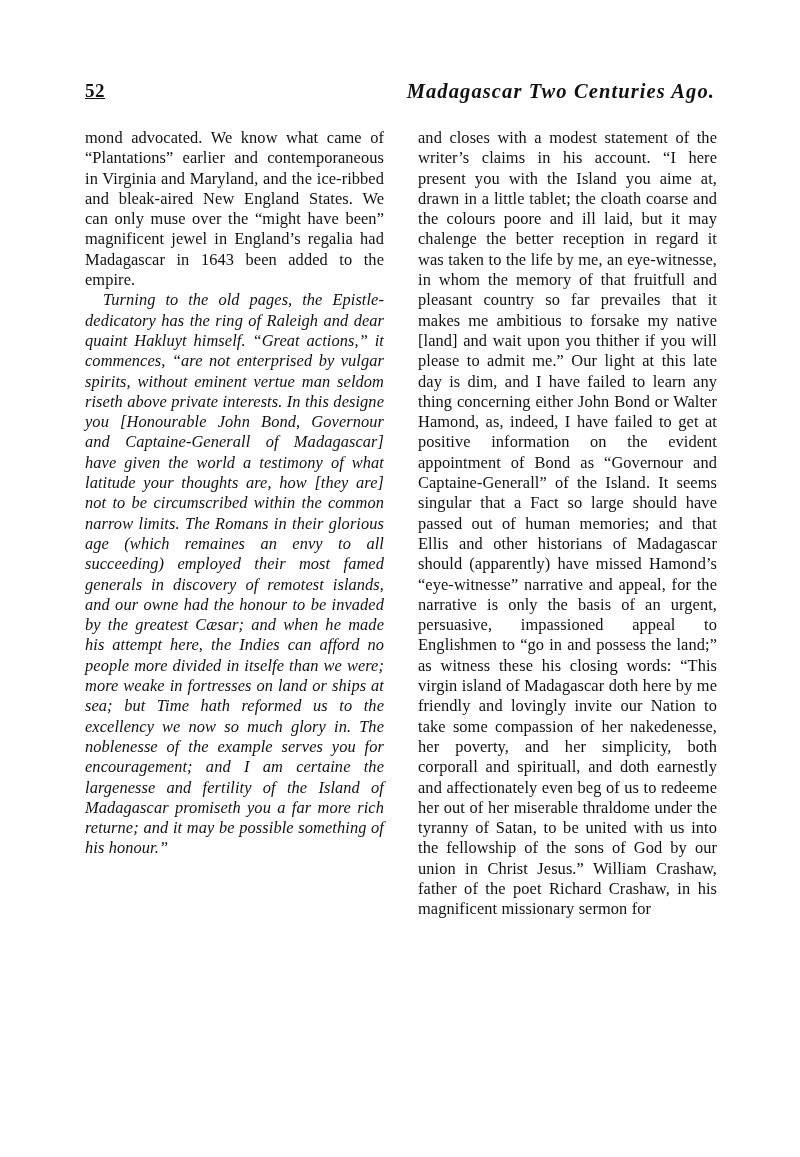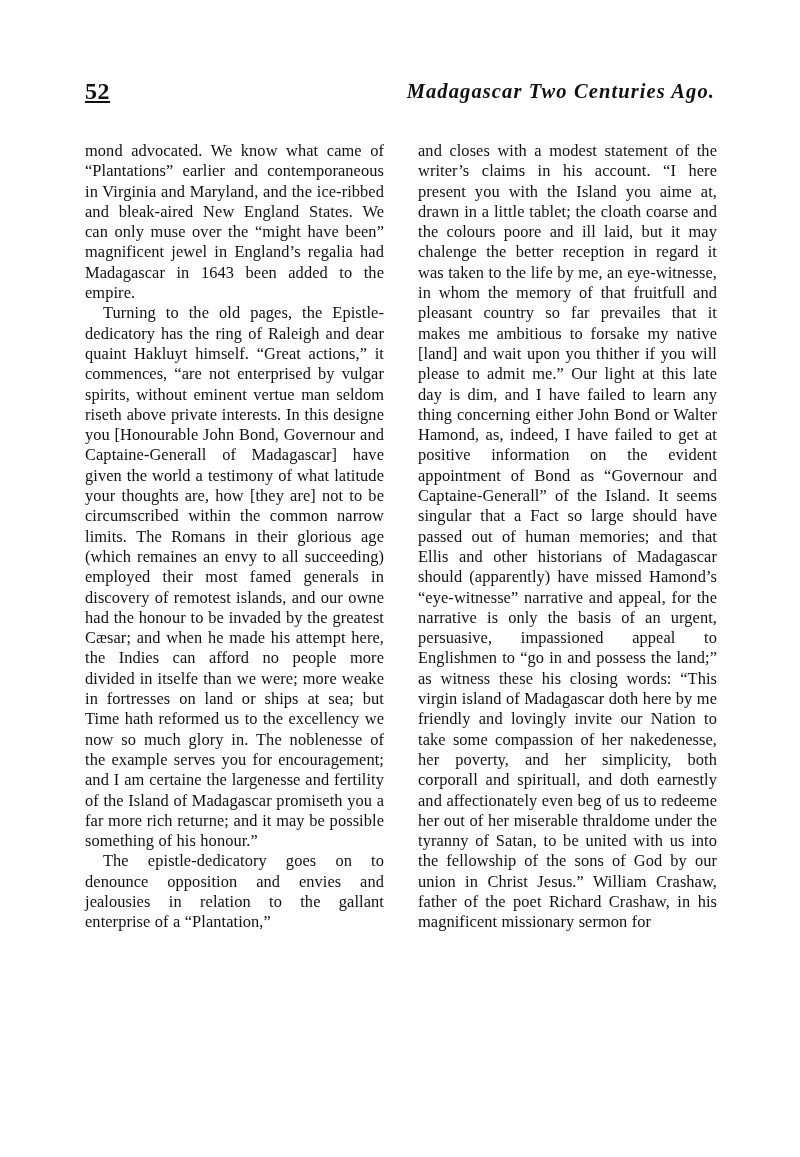--- a/index.html
+++ b/index.html
@@ -25,21 +25,21 @@
     position: absolute;
     left: 85px;
     top: 78px;
     width: 630px;
     height: 30px;
   }
   .folio {
     position: absolute;
     left: 0;
     top: 0;
-    font-size: 24px;
+    font-size: 19px;
     font-weight: bold;
     line-height: 26px;
     letter-spacing: 0.5px;
     text-decoration: underline;
   }
   .running-title {
     position: absolute;
     left: 0;
     top: 0;
     width: 630px;
@@ -51,37 +51,37 @@
     letter-spacing: 1.1px;
   }
   
   .columns {
     position: absolute;
     left: 85px;
     top: 128px;
     width: 632px;
     display: flex;
     justify-content: space-between;
-    margin-top: 13px;
   }
   .column {
     width: 299px;
   }
   .para {
     margin: 0;
     text-align: justify;
     text-align-last: left;
     font-size: 16.4px;
     line-height: 20.3px;
     letter-spacing: 0.08px;
     word-spacing: 0.2px;
     hyphens: none;
   }
   .para.indent {
     text-indent: 18px;
+    font-style: italic;
   }
   
   .para + .para {
     margin-top: 0;
   }
 </style>
 </head>
 <body>
 
 <div class="page">
@@ -89,21 +89,20 @@
   <div class="header">
     <div class="folio">52</div>
     <div class="running-title">Madagascar Two Centuries Ago.</div>
   </div>
 
   <div class="columns">
 
     <div class="column">
       <p class="para">mond advocated. We know what came of “Plantations” earlier and contemporaneous in Virginia and Maryland, and the ice-ribbed and bleak-aired New England States. We can only muse over the “might have been” magnificent jewel in England’s regalia had Madagascar in 1643 been added to the empire.</p>
       <p class="para indent">Turning to the old pages, the Epistle-dedicatory has the ring of Raleigh and dear quaint Hakluyt himself. “Great actions,” it commences, “are not enterprised by vulgar spirits, without eminent vertue man seldom riseth above private interests. In this designe you [Honourable John Bond, Governour and Captaine-Generall of Madagascar] have given the world a testimony of what latitude your thoughts are, how [they are] not to be circumscribed within the common narrow limits. The Romans in their glorious age (which remaines an envy to all succeeding) employed their most famed generals in discovery of remotest islands, and our owne had the honour to be invaded by the greatest Cæsar; and when he made his attempt here, the Indies can afford no people more divided in itselfe than we were; more weake in fortresses on land or ships at sea; but Time hath reformed us to the excellency we now so much glory in. The noblenesse of the example serves you for encouragement; and I am certaine the largenesse and fertility of the Island of Madagascar promiseth you a far more rich returne; and it may be possible something of his honour.”</p>
-      <p class="para indent">The epistle-dedicatory goes on to denounce opposition and envies and jealousies in relation to the gallant enterprise of a “Plantation,”</p>
     </div>
 
     <div class="column">
       <p class="para">and closes with a modest statement of the writer’s claims in his account. “I here present you with the Island you aime at, drawn in a little tablet; the cloath coarse and the colours poore and ill laid, but it may chalenge the better reception in regard it was taken to the life by me, an eye-witnesse, in whom the memory of that fruitfull and pleasant country so far prevailes that it makes me ambitious to forsake my native [land] and wait upon you thither if you will please to admit me.” Our light at this late day is dim, and I have failed to learn any thing concerning either John Bond or Walter Hamond, as, indeed, I have failed to get at positive information on the evident appointment of Bond as “Governour and Captaine-Generall” of the Island. It seems singular that a Fact so large should have passed out of human memories; and that Ellis and other historians of Madagascar should (apparently) have missed Hamond’s “eye-witnesse” narrative and appeal, for the narrative is only the basis of an urgent, persuasive, impassioned appeal to Englishmen to “go in and possess the land;” as witness these his closing words: “This virgin island of Madagascar doth here by me friendly and lovingly invite our Nation to take some compassion of her nakedenesse, her poverty, and her simplicity, both corporall and spirituall, and doth earnestly and affectionately even beg of us to redeeme her out of her miserable thraldome under the tyranny of Satan, to be united with us into the fellowship of the sons of God by our union in Christ Jesus.” William Crashaw, father of the poet Richard Crashaw, in his magnificent missionary sermon for</p>
     </div>
 
   </div>
 
 </div>
 

